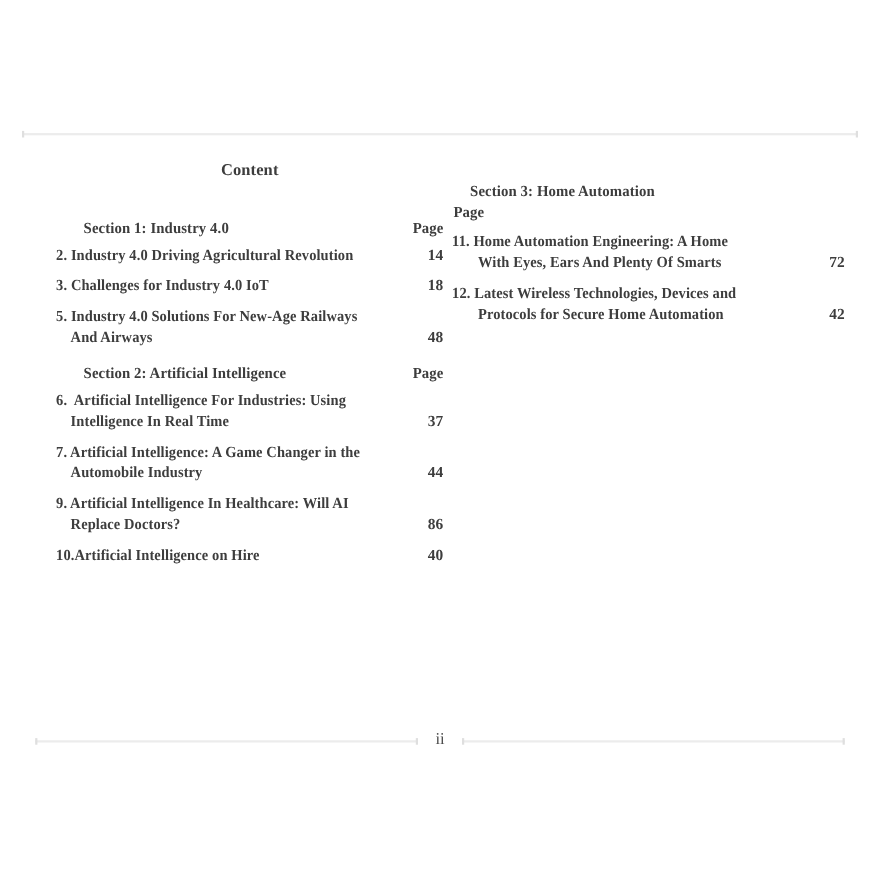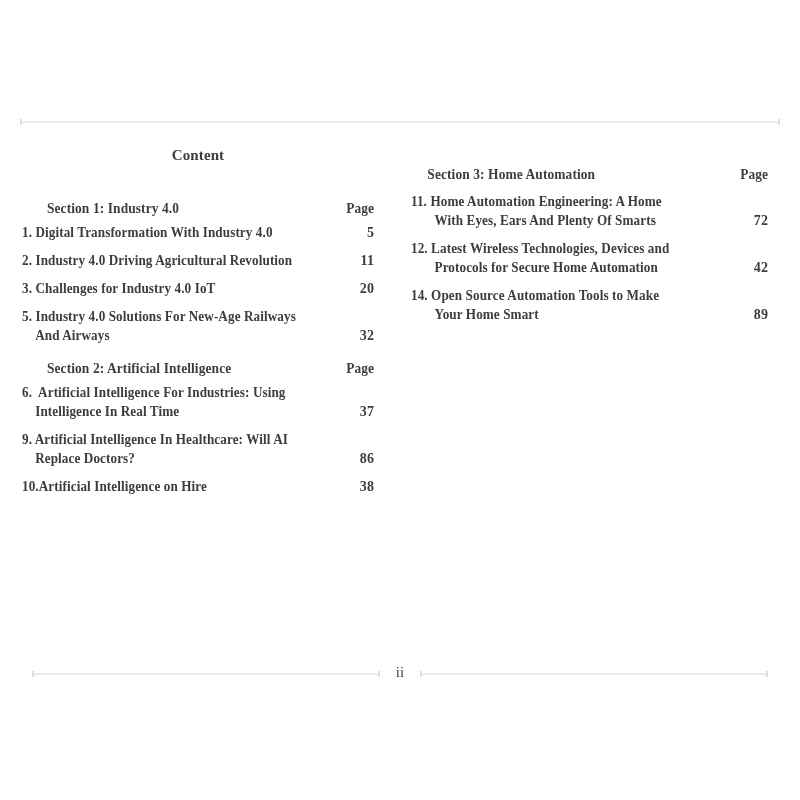--- a/index.html
+++ b/index.html
@@ -39,40 +39,40 @@
   }
 
   
   .col{
     position:absolute;
     font-size:14px;
     font-weight:700;
     line-height:19px;
     letter-spacing:.1px;
   }
-  .col-left{left:22px;top:146px;width:352px;}
+  .col-left{left:51px;top:146px;width:352px;}
   .col-right{left:411px;top:165px;width:357px;}
 
   .content-heading{
     font-size:15px;
     font-weight:700;
     text-align:center;
     margin-bottom:34px;
   }
 
   .sec-head{
     display:flex;
     justify-content:space-between;
     align-items:baseline;
     margin-bottom:5px;
   }
   .col-left .sec-title{padding-left:26px;}
   .col-right .sec-title{padding-left:17px;}
   .sec-gap{margin-top:14px;align-items:center;}
-  .col-right .sec-head{margin-bottom:8px;}
+  .col-right .sec-head{margin-bottom:8px;flex-direction:column;}
 
   .entry{
     display:flex;
     justify-content:space-between;
     align-items:flex-end;
     margin-bottom:9px;
   }
   .entry-title{
     flex:1 1 auto;
     white-space:pre;
@@ -109,77 +109,73 @@
 
 <div class="col col-left">
 
   <div class="content-heading">Content</div>
 
   <div class="sec-head">
     <span class="sec-title">Section 1: Industry 4.0</span>
     <span class="page-label">Page</span>
   </div>
   <div class="entry">
-    <div class="entry-title">1. Digital Transformation With Industry 4.0</div>
-    <div class="entry-page">5</div>
-  </div>
-  <div class="entry">
     <div class="entry-title">2. Industry 4.0 Driving Agricultural Revolution</div>
-    <div class="entry-page">11</div>
+    <div class="entry-page">14</div>
   </div>
   <div class="entry">
     <div class="entry-title">3. Challenges for Industry 4.0 IoT</div>
-    <div class="entry-page">20</div>
+    <div class="entry-page">18</div>
   </div>
   <div class="entry">
     <div class="entry-title">5. Industry 4.0 Solutions For New-Age Railways
 And Airways</div>
-    <div class="entry-page">32</div>
+    <div class="entry-page">48</div>
   </div>
 
   <div class="sec-head sec-gap">
     <span class="sec-title">Section 2: Artificial Intelligence</span>
     <span class="page-label">Page</span>
   </div>
   <div class="entry">
     <div class="entry-title">6.  Artificial Intelligence For Industries: Using
 Intelligence In Real Time</div>
     <div class="entry-page">37</div>
   </div>
   <div class="entry">
+    <div class="entry-title">7. Artificial Intelligence: A Game Changer in the
+Automobile Industry</div>
+    <div class="entry-page">44</div>
+  </div>
+  <div class="entry">
     <div class="entry-title">9. Artificial Intelligence In Healthcare: Will AI
 Replace Doctors?</div>
     <div class="entry-page">86</div>
   </div>
   <div class="entry">
     <div class="entry-title">10.Artificial Intelligence on Hire</div>
-    <div class="entry-page">38</div>
+    <div class="entry-page">40</div>
   </div>
 </div>
 
 <div class="col col-right">
 
   <div class="sec-head">
     <span class="sec-title">Section 3: Home Automation</span>
     <span class="page-label">Page</span>
   </div>
   <div class="entry">
     <div class="entry-title">11. Home Automation Engineering: A Home
 With Eyes, Ears And Plenty Of Smarts</div>
     <div class="entry-page">72</div>
   </div>
   <div class="entry">
     <div class="entry-title">12. Latest Wireless Technologies, Devices and
 Protocols for Secure Home Automation</div>
     <div class="entry-page">42</div>
   </div>
-  <div class="entry">
-    <div class="entry-title">14. Open Source Automation Tools to Make
-Your Home Smart</div>
-    <div class="entry-page">89</div>
-  </div>
 </div>
 
 <div class="footer">
   <div class="rule"></div>
   <div class="folio">ii</div>
   <div class="rule"></div>
 </div>
 
 </body></html>

